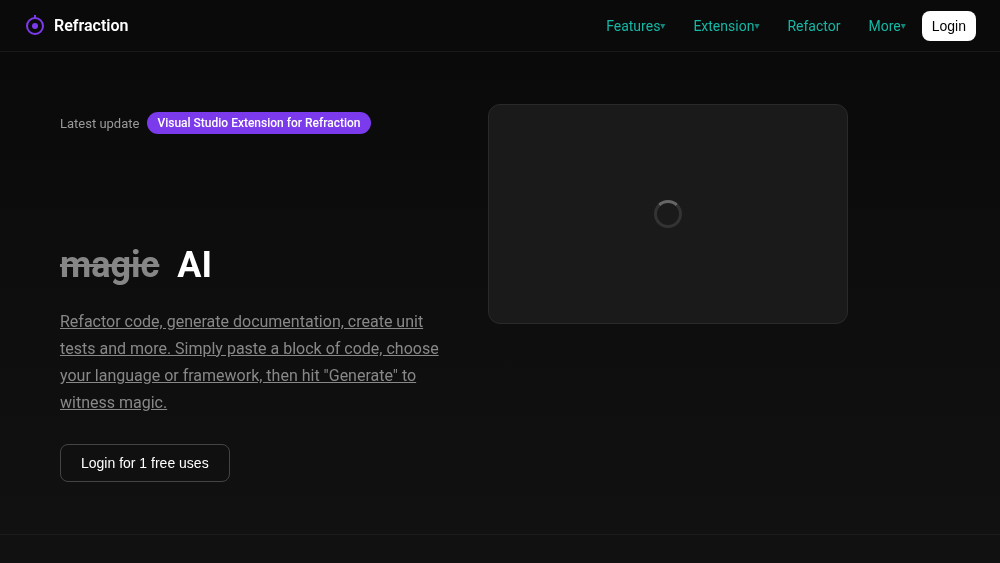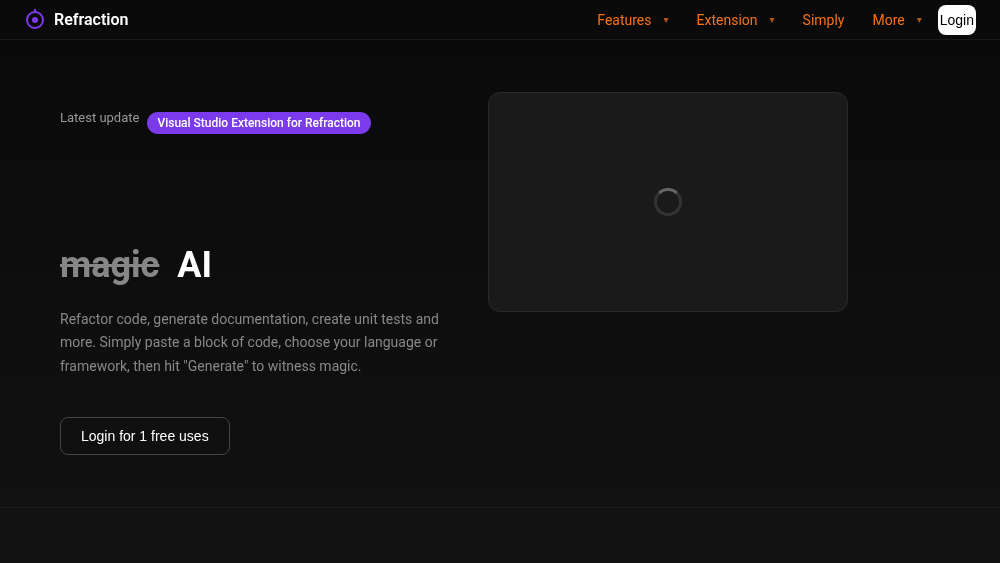--- a/index.html
+++ b/index.html
@@ -12,21 +12,21 @@
       min-height: 563px;
       overflow-x: hidden;
     }
 
     
     .navbar {
       display: flex;
       align-items: center;
       justify-content: space-between;
       padding: 0 24px;
-      height: 40px;
+      height: 52px;
       background-color: #0a0a0a;
       border-bottom: 1px solid #1a1a1a;
     }
 
     .nav-logo {
       display: flex;
       align-items: center;
       gap: 8px;
       cursor: pointer;
     }
@@ -42,40 +42,40 @@
       color: #ffffff;
     }
 
     .nav-links {
       display: flex;
       align-items: center;
       gap: 4px;
     }
 
     .nav-link {
-      color: #f97316;
+      color: #14b8a6;
       font-size: 14px;
       padding: 6px 12px;
       cursor: pointer;
       border-radius: 6px;
       display: flex;
       align-items: center;
-      gap: 12px;
+      gap: 0;
     }
 
     .nav-link .chevron {
       font-size: 10px;
       opacity: 0.7;
     }
 
     .login-btn {
       background-color: #ffffff;
       color: #000000;
       border: none;
-      padding: 7px 2px;
+      padding: 7px 10px;
       border-radius: 8px;
       font-size: 14px;
       font-weight: 500;
       cursor: pointer;
     }
 
     
     .hero {
       display: flex;
       align-items: flex-start;
@@ -104,41 +104,41 @@
       color: #999999;
     }
 
     .badge-pill {
       background-color: #7c3aed;
       color: #ffffff;
       font-size: 12px;
       font-weight: 500;
       padding: 4px 10px;
       border-radius: 20px;
-      margin-top: 12px;
     }
 
     .hero-title {
       font-size: 36px;
       font-weight: 700;
       line-height: 1.2;
       margin-bottom: 20px;
       color: #ffffff;
     }
 
     .strikethrough {
       text-decoration: line-through;
       opacity: 0.5;
     }
 
     .hero-description {
-      font-size: 14px;
+      font-size: 16px;
       color: #888888;
       line-height: 1.7;
-      margin-bottom: 38px;
+      margin-bottom: 28px;
+      text-decoration: underline;
     }
 
     .cta-btn {
       background-color: transparent;
       color: #ffffff;
       border: 1px solid #444444;
       padding: 10px 20px;
       border-radius: 8px;
       font-size: 14px;
       font-weight: 500;
@@ -202,21 +202,21 @@
   <div class="nav-links">
     <div class="nav-link">
       <span>Features</span>
       <span class="chevron">▾</span>
     </div>
     <div class="nav-link">
       <span>Extension</span>
       <span class="chevron">▾</span>
     </div>
     <div class="nav-link">
-      <span>Simply</span>
+      <span>Refactor</span>
     </div>
     <div class="nav-link">
       <span>More</span>
       <span class="chevron">▾</span>
     </div>
     <button class="login-btn">Login</button>
   </div>
 </nav>
 
 <section class="hero">

